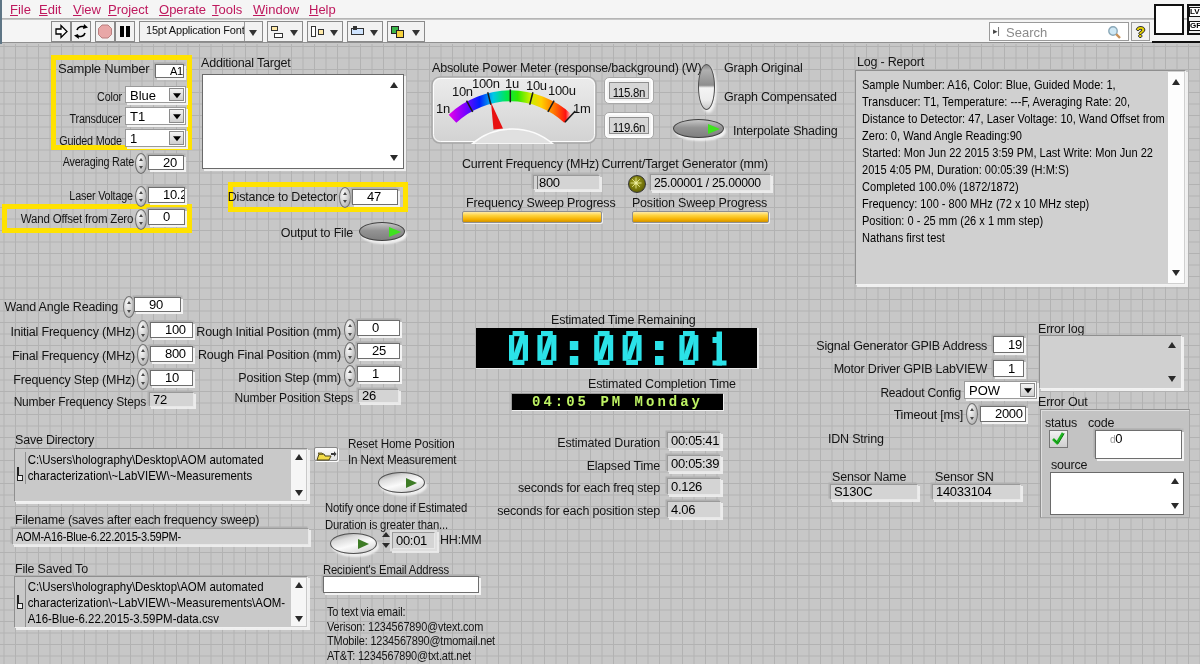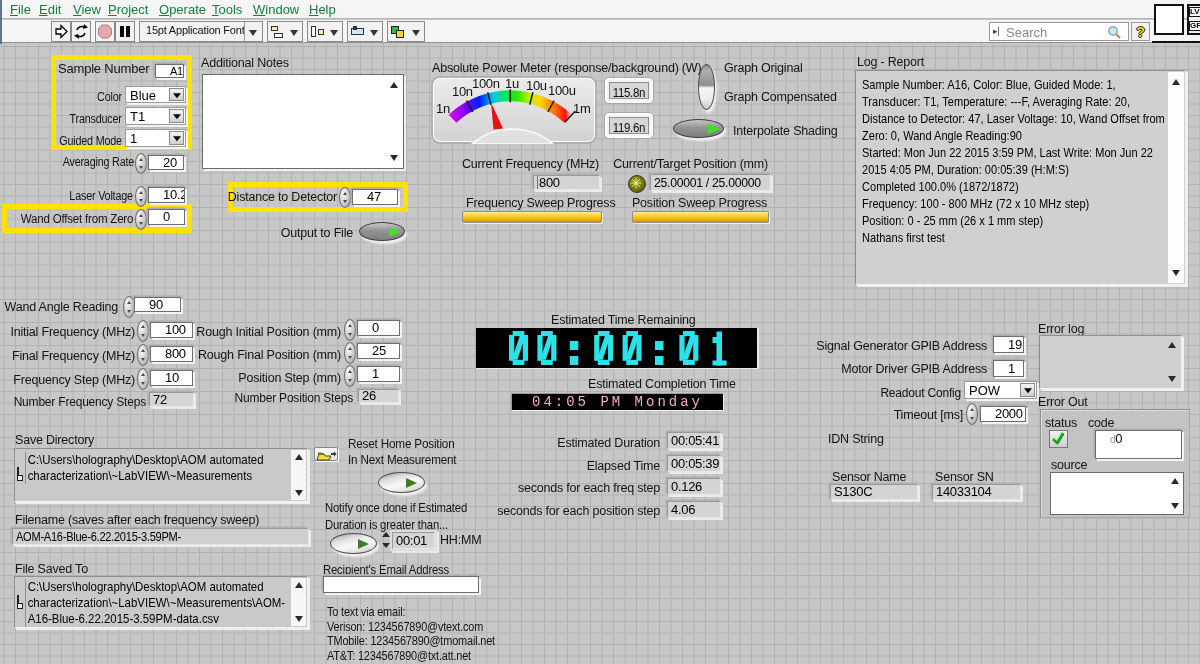--- a/index.html
+++ b/index.html
@@ -1,19 +1,19 @@
 <!DOCTYPE html>
 <html><head>
 <meta charset="utf-8">
 <style>
 * { margin:0; padding:0; box-sizing:border-box; }
 html,body { width:1200px; height:664px; overflow:hidden; }
 body { font-family:"Liberation Sans", sans-serif; position:relative; background:#c7c7c7; }
 #menubar { position:absolute; left:0; top:0; width:1200px; height:19px; background:#f5f5f5; border-bottom:1px solid #b5b5b5; z-index:5; }
-#menubar span { position:absolute; top:2px; font-size:13px; color:#15803d; }
+#menubar span { position:absolute; top:2px; font-size:13px; color:#be185d; }
 #menubar u { text-decoration:underline; }
 #toolbar { position:absolute; left:0; top:20px; width:1200px; height:23px; background:#f5f5f5; border-bottom:1px solid #909090; z-index:5; }
 .tbtn { position:absolute; top:1px; height:21px; background:#f2f2f2; border:1px solid #8a8a8a; }
 #panel { position:absolute; left:0; top:44px; width:1200px; height:620px;
   background-color:#c7c7c7;
   background-image:linear-gradient(#b2b2b2 1px, transparent 1px),linear-gradient(90deg,#b2b2b2 1px, transparent 1px);
   background-size:11.5px 11.5px; background-position:3.5px 2px; }
 .lbl { position:absolute; font-size:12.5px; letter-spacing:-0.2px; color:#141414; white-space:nowrap; }
 .lblr { position:absolute; font-size:12.5px; letter-spacing:-0.2px; color:#141414; white-space:nowrap; text-align:right; }
 .cx { transform:scaleX(0.85); transform-origin:0 0; white-space:nowrap; }
@@ -145,21 +145,21 @@
 <div class="wbox" style="left:148px;top:111px;width:36px;height:15px;line-height:13px">20</div>
 
 <div class="lblr" style="left:0px;top:145px;width:133px;"><span class="cxr" style="display:inline-block">Laser Voltage</span></div>
 <div class="spin" style="left:135px;top:142px;height:21px"></div>
 <div class="wbox" style="left:148px;top:143px;width:37px;height:16px;line-height:14px">10.2</div>
 
 <div class="lblr" style="left:0px;top:168px;width:133px;"><span class="cxr" style="display:inline-block;transform:scaleX(0.92)">Wand Offset from Zero</span></div>
 <div class="spin" style="left:135px;top:165px;height:21px"></div>
 <div class="wbox" style="left:148px;top:165px;width:37px;height:16px;line-height:14px">0</div>
 
-<div class="lbl" style="left:201px;top:12px;">Additional Notes</div>
+<div class="lbl" style="left:201px;top:12px;">Additional Target</div>
 <div style="position:absolute;left:202px;top:30px;width:202px;height:95px;background:#fff;border:1px solid #6a6a6a;box-shadow:2px 2px 0 rgba(242,242,242,.95)">
   <div class="tri-u" style="right:5px;top:7px"></div>
   <div class="tri-d" style="right:5px;bottom:7px"></div>
 </div>
 
 <div class="lblr" style="left:137px;top:146px;width:200px;">Distance to Detector</div>
 <div class="spin" style="left:339px;top:143px;height:21px"></div>
 <div class="wbox" style="left:352px;top:145px;width:46px;height:16px;line-height:14px">47</div>
 
 <div class="lblr" style="left:153px;top:182px;width:200px;">Output to File</div>
@@ -222,21 +222,21 @@
 </div>
 
 <div style="position:absolute;left:698px;top:20px;width:17px;height:46px;border-radius:50%;border:1px solid #4f4f4f;background:linear-gradient(180deg,#8a8a8a 0%,#b0b0b0 12%,#8e8e8e 46%,#f4f4f4 52%,#ececec 80%,#c6c6c6 100%);box-shadow:2px 3px 3px rgba(255,255,255,.8)"></div>
 <div class="lbl" style="left:724px;top:17px;">Graph Original</div>
 <div class="lbl" style="left:724px;top:46px;">Graph Compensated</div>
 <div class="led" style="left:673px;top:75px;width:51px;height:19px;"></div>
 <div class="lbl" style="left:733px;top:80px;">Interpolate Shading</div>
 
 <div class="lblr" style="left:399px;top:113px;width:200px;">Current Frequency (MHz)</div>
 <div class="gbox" style="left:533px;top:131px;width:67px;height:15px;line-height:13px"><span style="border-left:1px solid #777;padding-left:1px">800</span></div>
-<div class="lblr" style="left:568px;top:113px;width:200px;">Current/Target Position (mm)</div>
+<div class="lblr" style="left:568px;top:113px;width:200px;">Current/Target Generator (mm)</div>
 <div style="position:absolute;left:628px;top:131px;width:18px;height:18px;border-radius:50%;background:radial-gradient(circle at 45% 40%,#a8a820 0%,#6e6e08 60%,#4a4a00 100%);border:1px solid #333;">
   <svg width="14" height="14" viewBox="0 0 14 14" style="position:absolute;left:0;top:0">
         <g stroke="#dddd88" stroke-width="1">
           <line x1="7" y1="1.5" x2="7" y2="12.5"></line>
           <line x1="1.5" y1="7" x2="12.5" y2="7"></line>
           <line x1="3.2" y1="3.2" x2="10.8" y2="10.8"></line>
           <line x1="10.8" y1="3.2" x2="3.2" y2="10.8"></line>
         </g>
         <circle cx="7" cy="7" r="1.6" fill="#eeeea0"></circle>
       </svg>
@@ -306,25 +306,25 @@
   <use href="#dg0" x="146.6" y="3"></use>
   <use href="#dgc" x="179" y="3"></use>
   <use href="#dg0" x="203.4" y="3"></use>
   <rect x="236.5" y="9" width="5" height="6"></rect>
   <rect x="240.5" y="3.5" width="5.5" height="34"></rect>
   <rect x="236.5" y="32.5" width="14" height="5"></rect>
 </g>
 </svg>
 </div>
 <div class="lbl" style="left:548px;top:333px;margin-left:40px;">Estimated Completion Time</div>
-<div style="position:absolute;left:511px;top:349px;width:213px;height:18px;background:#000;border:1px solid #efefef;border-left-color:#9a9a9a;border-top-color:#9a9a9a;color:#f9a8d4;font-family:'Liberation Mono',monospace;font-weight:normal;font-size:14px;letter-spacing:3px;text-align:center;line-height:17px">04:05 PM Monday</div>
+<div style="position:absolute;left:511px;top:349px;width:213px;height:18px;background:#000;border:1px solid #efefef;border-left-color:#9a9a9a;border-top-color:#9a9a9a;color:#bef264;font-family:'Liberation Mono',monospace;font-weight:bold;font-size:14px;letter-spacing:3px;text-align:center;line-height:17px">04:05 PM Monday</div>
 
 <div class="lblr" style="left:787px;top:295px;width:200px;">Signal Generator GPIB Address</div>
 <div class="wbox" style="left:993px;top:292px;width:31px;height:17px;line-height:15px">19</div>
-<div class="lblr" style="left:787px;top:318px;width:200px;">Motor Driver GPIB Address</div>
+<div class="lblr" style="left:787px;top:318px;width:200px;">Motor Driver GPIB LabVIEW</div>
 <div class="wbox" style="left:993px;top:316px;width:31px;height:17px;line-height:15px">1</div>
 <div class="lblr" style="left:761px;top:342px;width:200px;font-size:12px">Readout Config</div>
 <div class="drop" style="left:964px;top:337px;width:73px;height:18px">
       <span class="dtxt">POW</span>
       <div class="dbtn"></div>
     </div>
 <div class="lblr" style="left:763px;top:364px;width:200px;font-size:12.5px">Timeout [ms]</div>
 <div class="spin" style="left:966px;top:359px;height:22px"></div>
 <div class="wbox" style="left:980px;top:362px;width:46px;height:16px;line-height:14px">2000</div>
 

